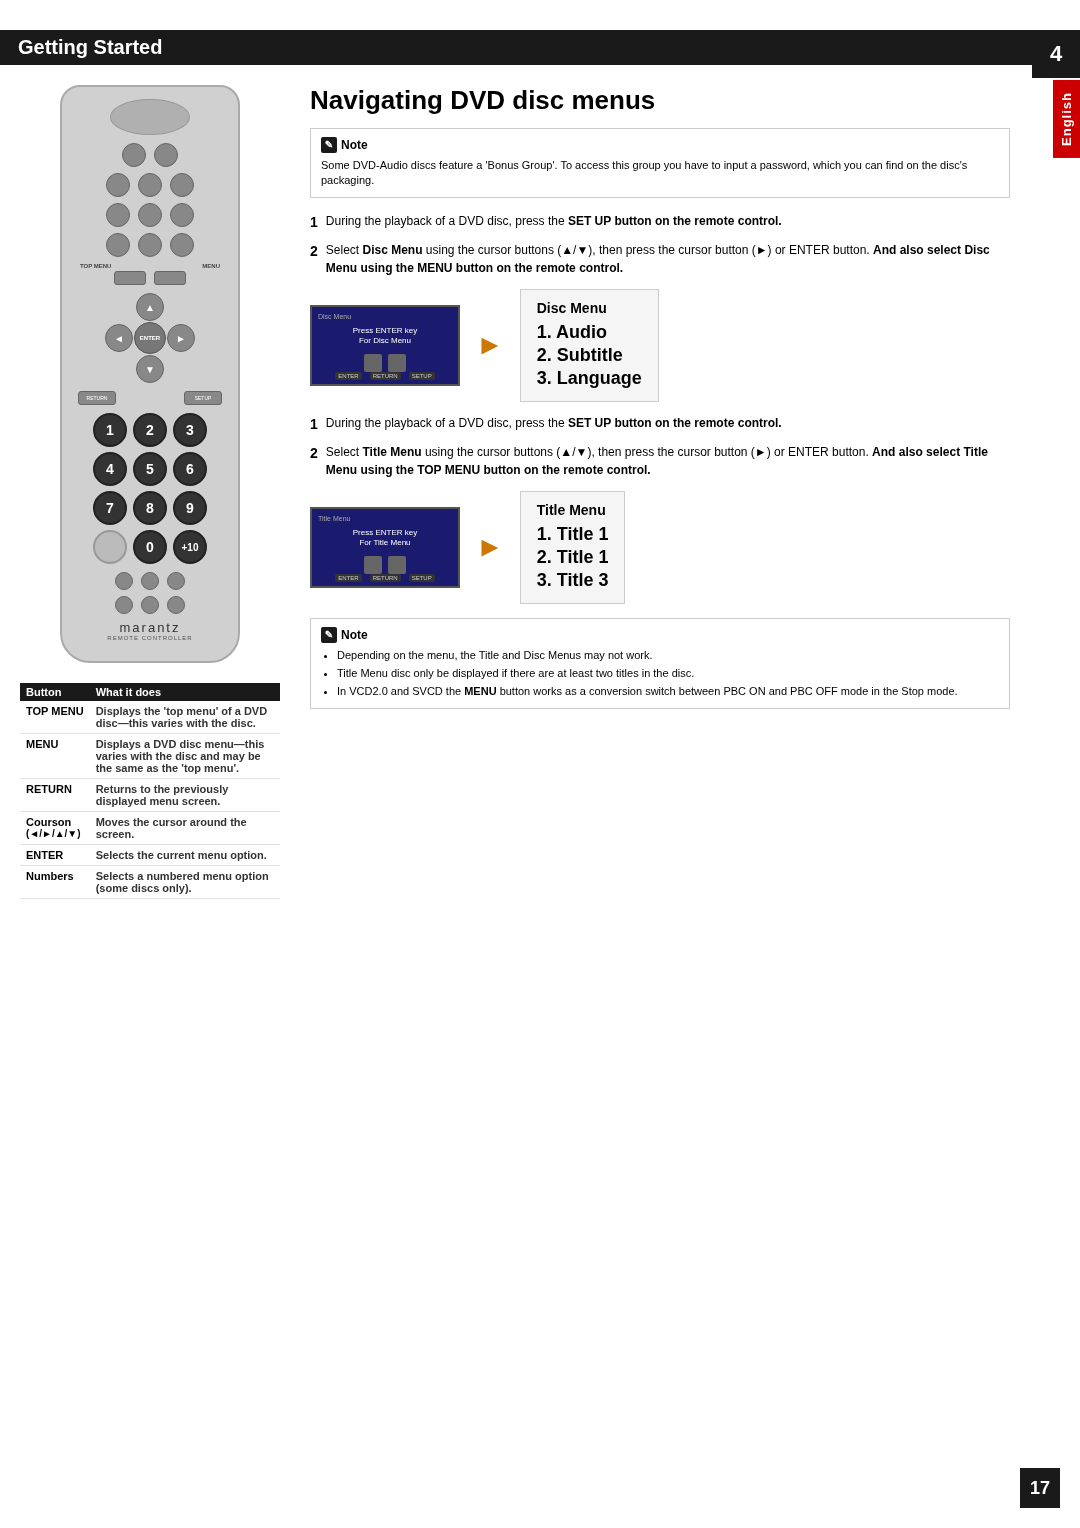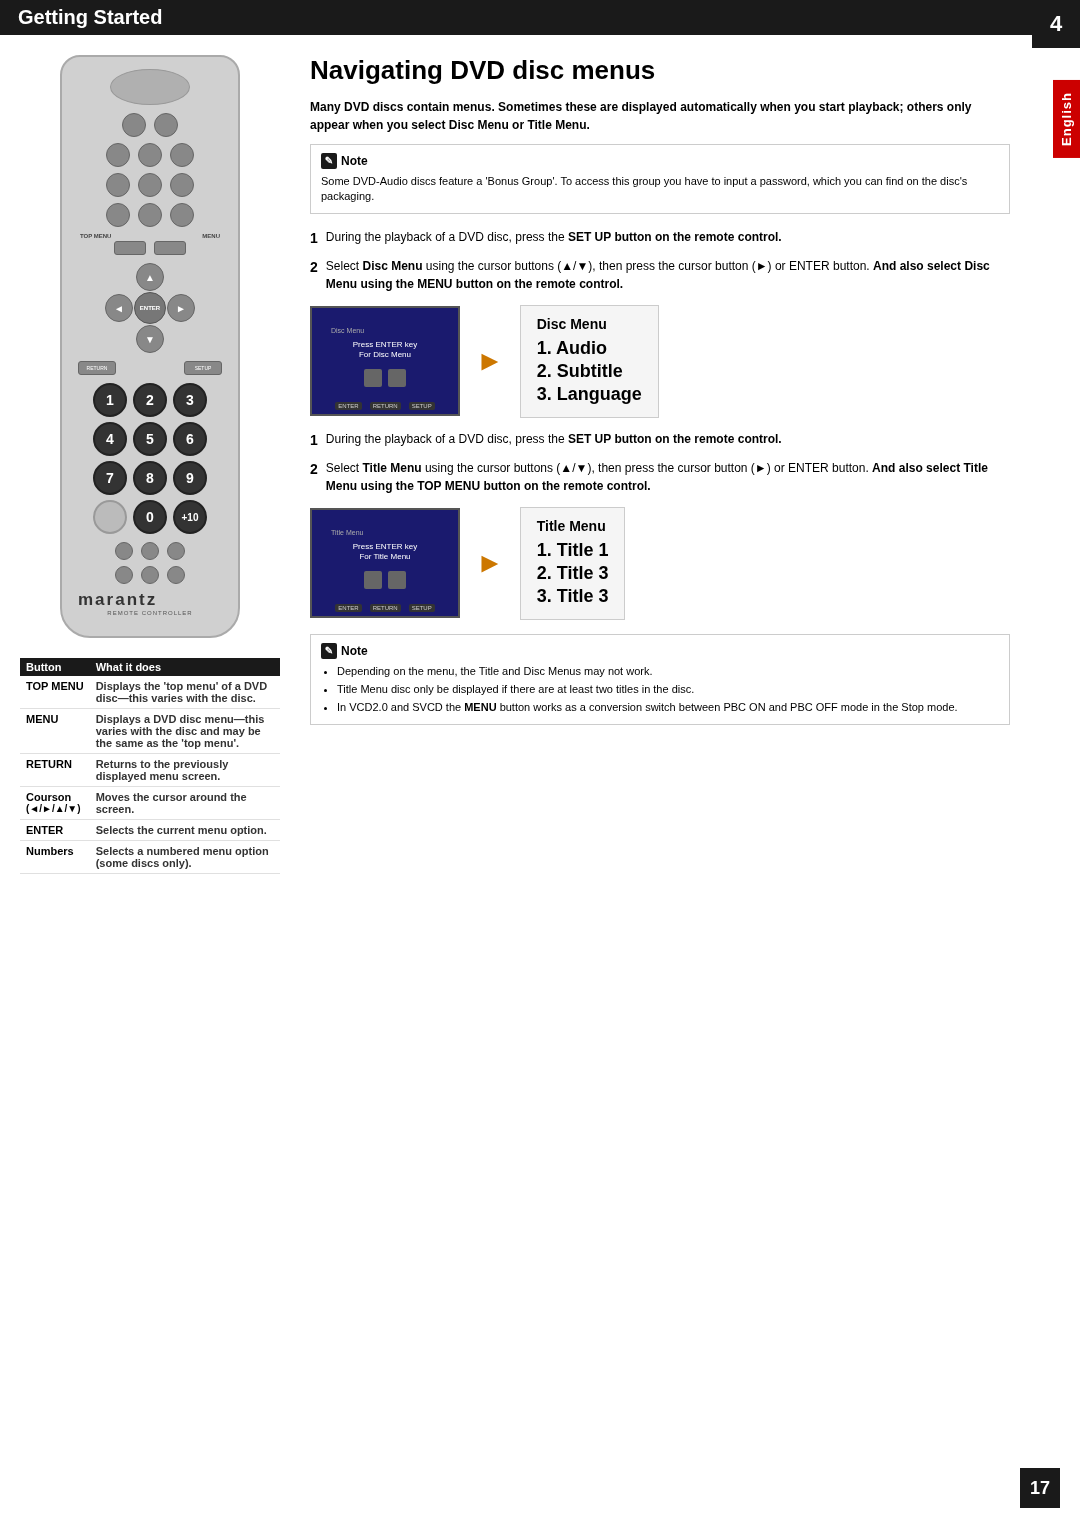--- a/index.html
+++ b/index.html
@@ -245,23 +245,23 @@
       border: 2px solid #222;
     }
 
     .num-btn.empty {
       background: #bbb;
       border-color: #999;
       color: #888;
     }
 
     .brand-text {
-      text-align: left;
-      font-size: 17px;
-      font-weight: bold;
+      text-align: center;
+      font-size: 13px;
+      font-weight: normal;
       letter-spacing: 2px;
       color: #333;
       margin-top: 4px;
     }
 
     .brand-sub {
       text-align: center;
       font-size: 6px;
       color: #555;
       letter-spacing: 1px;
@@ -375,26 +375,26 @@
     
     .screen-demo {
       display: flex;
       align-items: center;
       gap: 16px;
       margin: 12px 0;
     }
 
     .screen-box {
       width: 150px;
-      height: 110px;
+      height: 81px;
       background: #1a1a6e;
       border: 2px solid #555;
       position: relative;
       flex-shrink: 0;
-      padding: 19px;
+      padding: 6px;
       display: flex;
       flex-direction: column;
     }
 
     .arrow-icon {
       font-size: 28px;
       color: #cc7700;
       flex-shrink: 0;
     }
 
@@ -433,21 +433,21 @@
       align-items: center;
       justify-content: center;
     }
     .cursor-sub {
       font-size: 10px;
     }
   </style>
 </head>
 <body>
 
-<div style="position:relative;">
+<div style="position:relative;margin-top:30px;">
   <div class="header-bar">
     <span>Getting Started</span>
   </div>
   <div class="page-number-badge">4</div>
 </div>
 
 <div class="english-tab">English</div>
 
 <div class="main-content">
 
@@ -583,23 +583,20 @@
           </tr>
         </tbody>
     </table>
 
   </div>
 
   <div class="right-col">
 
     <div class="page-title">Navigating DVD disc menus</div>
 
-    <p class="intro-text">
-      Many DVD discs contain menus. Sometimes these are displayed automatically when you start playback; others only appear when you select <span class="bold">Disc Menu</span> or <span class="bold">Title Menu</span>.
-    </p>
 
     <div class="note-box">
       <div class="note-title">
         <div class="note-icon">✎</div>
         <span>Note</span>
       </div>
       <p>Some DVD-Audio discs feature a 'Bonus Group'. To access this group you have to input a password, which you can find on the disc's packaging.</p>
     </div>
 
 
@@ -658,21 +655,21 @@
         <div style="position:absolute;bottom:4px;left:0;right:0;display:flex;justify-content:center;gap:8px;">
           <span style="font-size:6px;color:#ccc;background:#333;padding:1px 3px;border-radius:2px;">ENTER</span>
           <span style="font-size:6px;color:#ccc;background:#333;padding:1px 3px;border-radius:2px;">RETURN</span>
           <span style="font-size:6px;color:#ccc;background:#333;padding:1px 3px;border-radius:2px;">SETUP</span>
         </div>
       </div>
       <div class="arrow-icon">►</div>
       <div class="menu-result-box">
         <div class="menu-result-title">Title Menu</div>
         <div class="menu-result-item bold">1.  Title 1</div>
-        <div class="menu-result-item bold">2.  Title 3</div>
+        <div class="menu-result-item bold">2.  Title 1</div>
         <div class="menu-result-item bold">3.  Title 3</div>
       </div>
     </div>
 
     <div class="note-box" style="margin-top:14px;">
       <div class="note-title">
         <div class="note-icon">✎</div>
         <span>Note</span>
       </div>
       <ul style="padding-left:16px;font-size:11px;line-height:1.6;">

